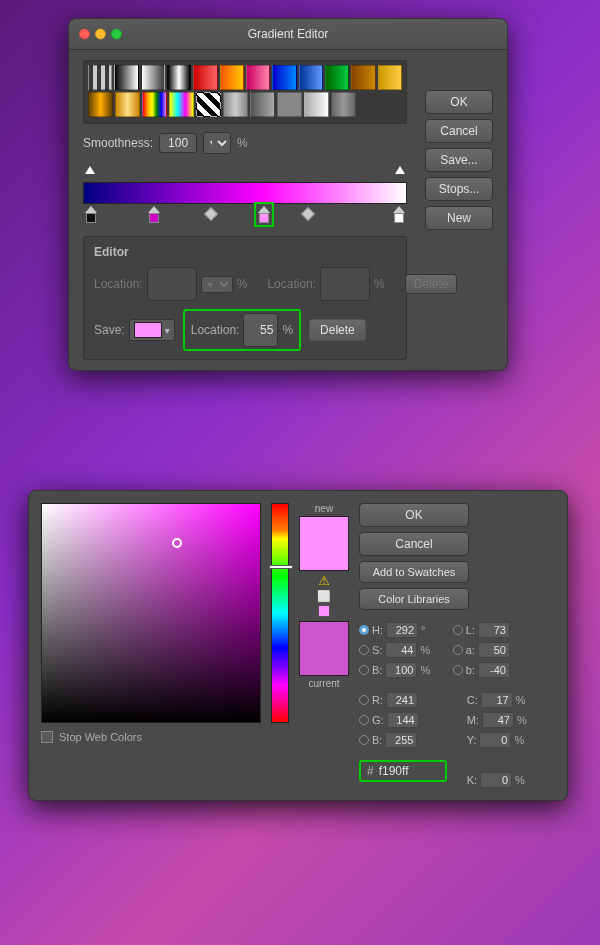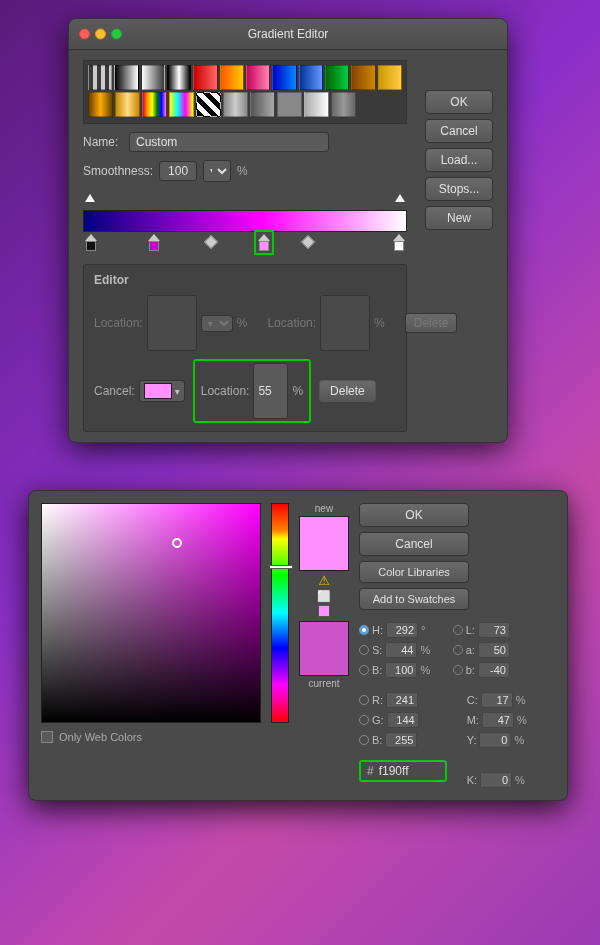--- a/index.html
+++ b/index.html
@@ -266,22 +266,23 @@
       color: #aaa;
       font-size: 12px;
     }
 
     .stops-input {
       background: #5a5a5a;
       border: 1px solid #333;
       border-radius: 3px;
       color: #e0e0e0;
       font-size: 12px;
-      padding: 20px 4px;
+      padding: 9px 4px;
       width: 50px;
+      text-align: right;
     }
 
     .stops-pct {
       color: #aaa;
       font-size: 12px;
     }
 
     .stops-delete-btn {
       background: linear-gradient(to bottom, #6a6a6a, #575757);
       border: 1px solid #333;
@@ -653,29 +654,25 @@
         <div class="preset-swatch" style="background: linear-gradient(to right, #555, #aaa);"></div>
         <div class="preset-swatch" style="background: #888;"></div>
         <div class="preset-swatch" style="background: linear-gradient(to right, #aaa, #fff);"></div>
         <div class="preset-swatch" style="background: linear-gradient(to right, #666, #999, #666);"></div>
       </div>
     </div>
 
     <div class="right-buttons">
       <button class="dialog-btn">OK</button>
       <button class="dialog-btn">Cancel</button>
-      <button class="dialog-btn">Load...</button>
+      <button class="dialog-btn">Save...</button>
       <button class="dialog-btn">Stops...</button>
       <button class="dialog-btn">New</button>
     </div>
 
-    <div class="name-row">
-      <span class="name-label">Name:</span>
-      <input class="name-input" type="text" value="Custom" style="">
-    </div>
 
 
     <div class="smoothness-row">
       <span class="row-label">Smoothness:</span>
       <input class="smoothness-val" type="text" value="100" style="">
       <select class="select-control" style="width:28px; padding:2px 2px;"><option>▾</option></select>
       <span class="stops-pct">%</span>
     </div>
 
     <div class="gradient-bar-area">
@@ -737,21 +734,21 @@
         <div class="stops-field-group">
           <span class="stops-field-label" style="color:#777;">Location:</span>
           <input class="stops-input" type="text" style="color: rgb(119, 119, 119); background: rgb(74, 74, 74);">
           <span class="stops-pct" style="color:#777;">%</span>
         </div>
         <button class="stops-delete-btn" style="color:#777;">Delete</button>
       </div>
 
       <div class="stops-row2">
         <div class="stops-field-group">
-          <span class="stops-field-label">Cancel:</span>
+          <span class="stops-field-label">Save:</span>
           <div class="color-swatch-btn">
             <div class="color-swatch-preview"></div>
             <span style="color:#bbb; font-size:10px;">▾</span>
           </div>
         </div>
 
         <div class="location-group-highlighted">
           <span class="stops-field-label">Location:</span>
           <input class="stops-input" type="text" style="width: 35px;" value="55">
           <span class="stops-pct">%</span>
@@ -767,21 +764,21 @@
 
   <div class="cp-body">
 
     <div class="color-square-wrapper">
       <div class="color-square">
         <div class="color-square-cursor"></div>
       </div>
 
       <div class="web-colors-row">
         <div class="checkbox-box"></div>
-        <span class="web-colors-label">Only Web Colors</span>
+        <span class="web-colors-label">Stop Web Colors</span>
       </div>
     </div>
 
     <div class="hue-slider-wrapper">
       <div class="hue-slider">
         <div class="hue-slider-handle"></div>
       </div>
     </div>
 
     <div class="nc-swatches">
@@ -794,22 +791,22 @@
       </div>
       <div class="current-swatch" style="margin-top:4px;"></div>
       <div class="nc-current-label">current</div>
     </div>
 
     <div class="cp-right">
 
       <div class="cp-buttons">
         <button class="cp-btn">OK</button>
         <button class="cp-btn">Cancel</button>
+        <button class="cp-btn cp-btn-wide">Add to Swatches</button>
         <button class="cp-btn cp-btn-wide">Color Libraries</button>
-        <button class="cp-btn cp-btn-wide">Add to Swatches</button>
       </div>
 
       <div class="color-fields">
 
         <div class="color-col">
           <div class="color-field-row">
             <div class="radio-dot active"></div>
             <span>H:</span>
             <input class="color-num-input" type="text" value="292" style="">
             <span class="color-field-unit">°</span>

